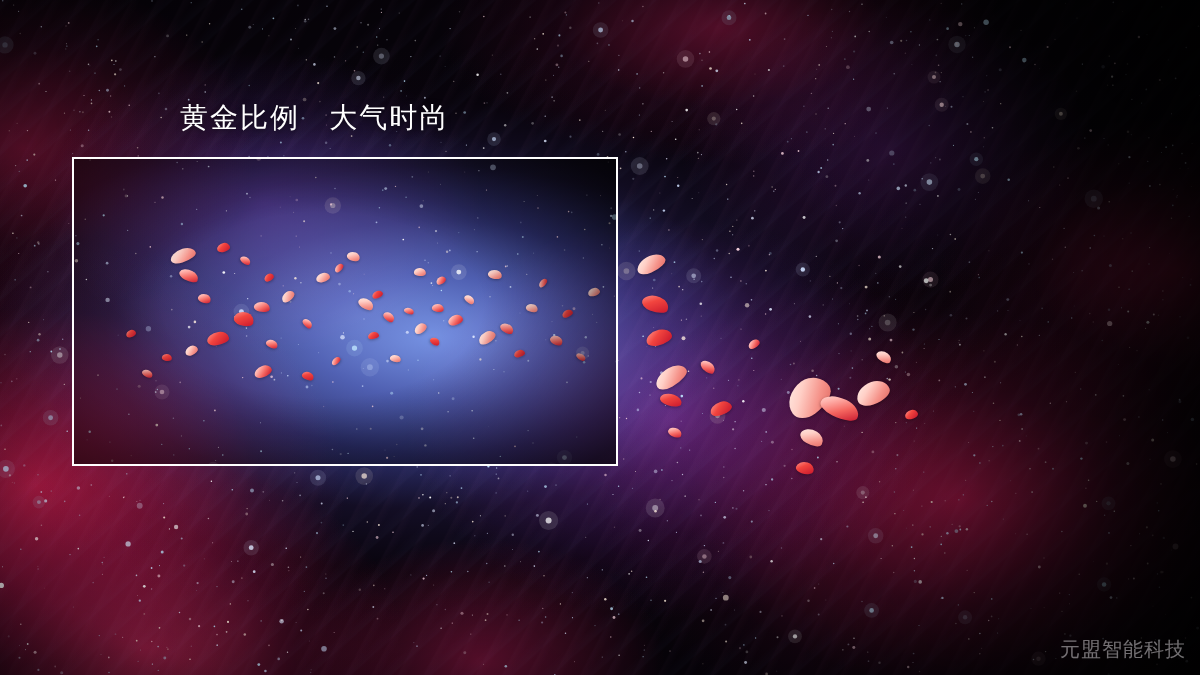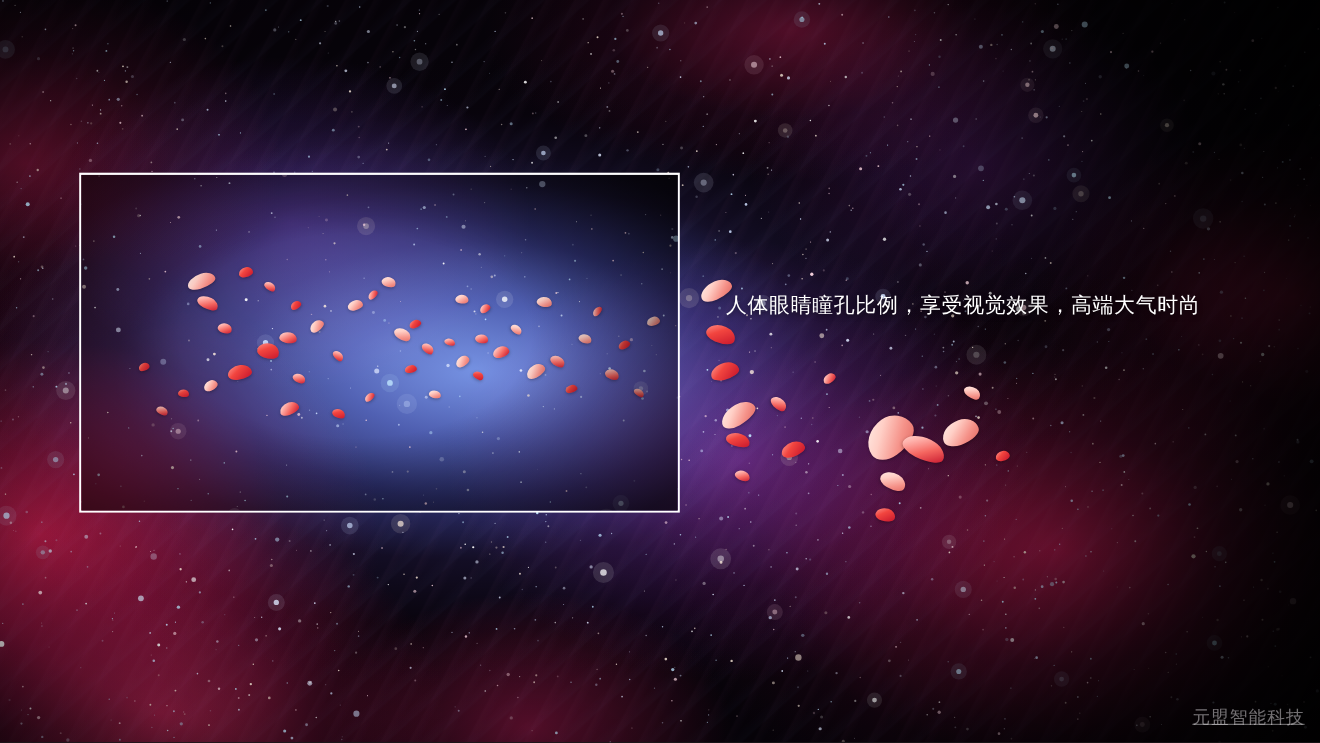--- a/index.html
+++ b/index.html
@@ -195,24 +195,23 @@
     letter-spacing: 0.6px;
     white-space: nowrap;
     text-shadow: 0 1px 5px rgba(0,0,0,0.5);
   }
 
   
   .watermark {
     position: absolute;
     right: 14px;
     bottom: 12px;
-    font-size: 16px;
+    font-size: 20px;
     letter-spacing: 1px;
     color: rgba(226,222,226,0.50);
-    text-decoration: underline;
   }
 
   
   .petal {
     position: absolute;
     border-radius: 56% 44% 60% 40% / 62% 58% 42% 38%;
     background: linear-gradient(140deg,
       #ffe2dc 0%,
       #ffb3ad 26%,
       #f4655f 58%,
@@ -1849,20 +1848,21 @@
       <div class="petal pale" style="left:786px;top:380px;width:46px;height:34px;transform:rotate(-36deg);"></div>
       <div class="petal pale" style="left:800px;top:430px;width:24px;height:15px;transform:rotate(30deg);"></div>
       <div class="petal " style="left:820px;top:398px;width:40px;height:20px;transform:rotate(26deg);"></div>
       <div class="petal pale" style="left:856px;top:382px;width:34px;height:22px;transform:rotate(-20deg);"></div>
       <div class="petal deep" style="left:796px;top:462px;width:18px;height:12px;transform:rotate(16deg);"></div>
       <div class="petal " style="left:748px;top:340px;width:12px;height:8px;transform:rotate(-28deg);"></div>
       <div class="petal pale" style="left:876px;top:352px;width:16px;height:10px;transform:rotate(36deg);"></div>
       <div class="petal deep" style="left:905px;top:410px;width:13px;height:9px;transform:rotate(-12deg);"></div>
     </div>
 
+  <div class="slide-title">黄金比例   大气时尚</div>
 
   <div class="preview-frame">
     <div class="preview-inner">
       <div class="preview-sky">
         <div class="bg-layer bg-base"></div>
         <div class="bg-layer bg-red"></div>
         <div class="bg-layer bg-violet"></div>
         <svg class="stars" id="preview-starfield" width="1200" height="675">
             <circle cx="57.5" cy="653.2" r="0.51" fill="#bfe6ff" opacity="0.36"></circle>
             <circle cx="971.4" cy="435.4" r="0.76" fill="#ffd9e4" opacity="0.73"></circle>
@@ -3051,18 +3051,17 @@
           <div class="petal " style="left:476px;top:177px;width:13px;height:9px;transform:rotate(30deg);"></div>
           <div class="petal deep" style="left:488px;top:151px;width:11px;height:7px;transform:rotate(-20deg);"></div>
           <div class="petal " style="left:502px;top:195px;width:10px;height:6px;transform:rotate(40deg);"></div>
           <div class="petal pale" style="left:514px;top:129px;width:12px;height:8px;transform:rotate(-10deg);"></div>
         </div>
       <div class="preview-shade"></div>
     </div>
   </div>
 
   <div class="body-copy">
-    <div class="copy-line">人体眼睛瞳孔比例，享受视觉效果，高端大气时尚</div>
   </div>
 
   <div class="watermark">元盟智能科技</div>
 
 </div>
 
 </body></html>

